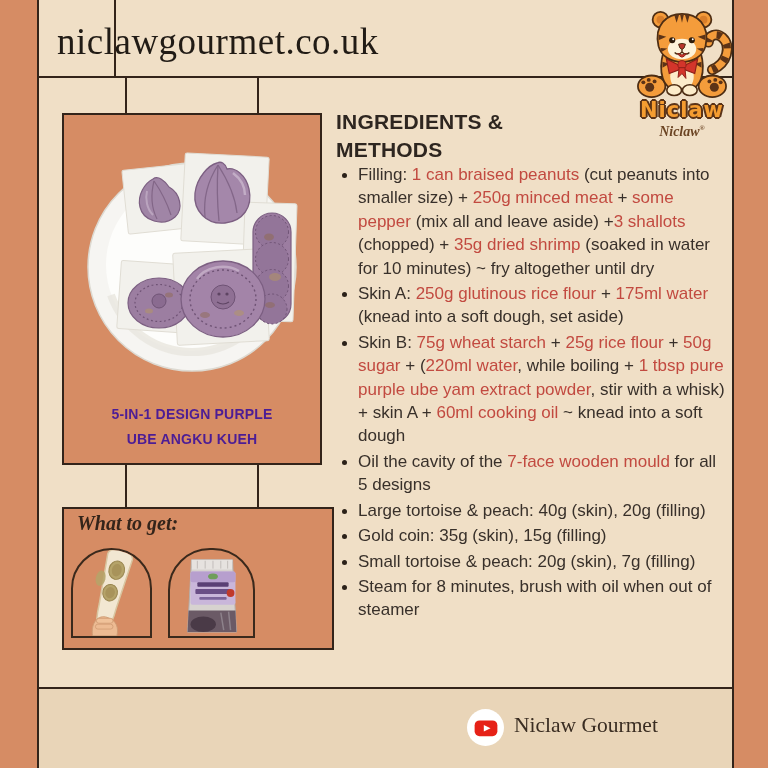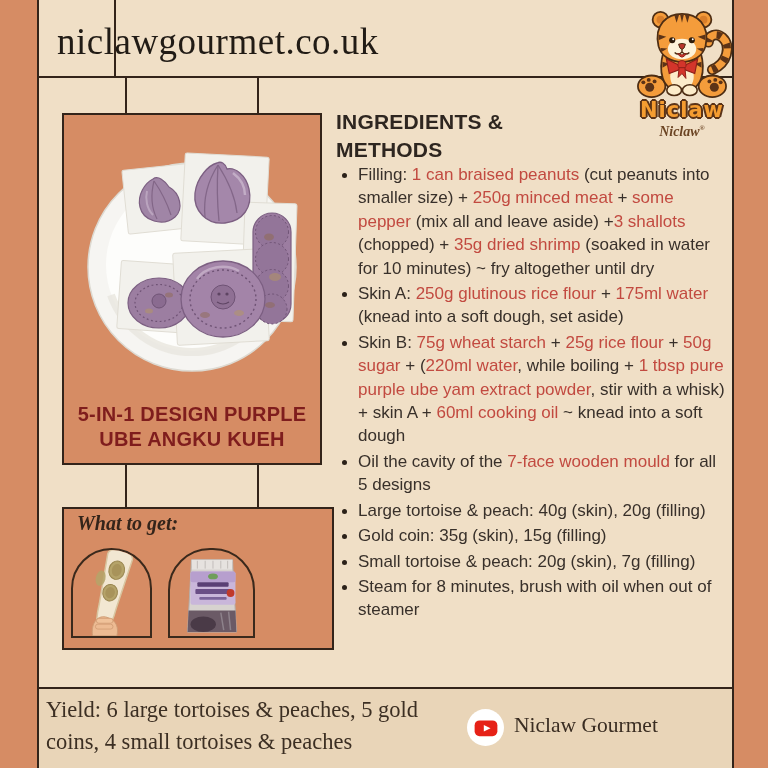--- a/index.html
+++ b/index.html
@@ -32,21 +32,21 @@
       -1px -1px 0 #5b3317,1px 1px 0 #5b3317,1px -1px 0 #5b3317,-1px 1px 0 #5b3317;}
   .brand-sub{font-family:"Liberation Serif",serif;font-style:italic;font-weight:bold;
     font-size:14px;color:#6b4423;line-height:15px;}
   .brand-sub sup{font-size:7px;}
 
   
   .photo-card{position:absolute;left:62px;top:113px;width:260px;height:352px;background:#d68c64;
     border:2px solid #33241a;box-sizing:border-box;}
   .photo-card svg{position:absolute;left:3px;top:2px;}
   .card-title{position:absolute;left:0;right:0;bottom:11px;text-align:center;font-weight:bold;
-    font-size:20px;line-height:25px;color:#7f1d1d;white-space:pre-line;letter-spacing:0.2px;}
+    font-size:14px;line-height:25px;color:#4c1d95;white-space:pre-line;letter-spacing:0.2px;}
 
   
   .wtg-card{position:absolute;left:62px;top:507px;width:272px;height:143px;background:#d68c64;
     border:2px solid #33241a;box-sizing:border-box;}
   .wtg-label{position:absolute;left:13px;top:3px;font-family:"Liberation Serif",serif;
     font-style:italic;font-weight:bold;font-size:20px;color:#33241a;}
   .arch{position:absolute;top:39px;height:90px;border:2px solid #3a291c;
     border-radius:42px 42px 0 0;box-sizing:border-box;overflow:hidden;}
   .arch.a-left{left:7px;width:81px;}
   .arch.a-right{left:104px;width:87px;}
@@ -238,22 +238,20 @@
         <li><span>Skin A: </span><span class="red">250g glutinous rice flour</span><span> + </span><span class="red">175ml water</span><span> (knead into a soft dough, set aside)</span></li>
         <li><span>Skin B: </span><span class="red">75g wheat starch</span><span> + </span><span class="red">25g rice flour</span><span> + </span><span class="red">50g sugar</span><span> + (</span><span class="red">220ml water</span><span>, while boiling + </span><span class="red">1 tbsp pure purple ube yam extract powder</span><span>, stir with a whisk) + skin A + </span><span class="red">60ml cooking oil</span><span> ~ knead into a soft dough</span></li>
         <li><span>Oil the cavity of the </span><span class="red">7-face wooden mould</span><span> for all 5 designs</span></li>
         <li><span>Large tortoise &amp; peach: 40g (skin), 20g (filling)</span></li>
         <li><span>Gold coin: 35g (skin), 15g (filling)</span></li>
         <li><span>Small tortoise &amp; peach: 20g (skin), 7g (filling)</span></li>
         <li><span>Steam for 8 minutes, brush with oil when out of steamer</span></li>
       </ul>
   </div>
 
-  <div class="yield">Yield: 6 large tortoises &amp; peaches, 5 gold
-coins, 4 small tortoises &amp; peaches</div>
   <div class="yt-badge">
     <svg viewBox="0 0 24 24" width="26" height="26">
       <rect x="1.5" y="5" width="21" height="14.5" rx="4.5" fill="#e62117"></rect>
       <path d="M10 9.2 L16.2 12.25 L10 15.3 Z" fill="#ffffff"></path>
     </svg>
   </div>
   <div class="channel">Niclaw Gourmet</div>
 
 </div>
 

